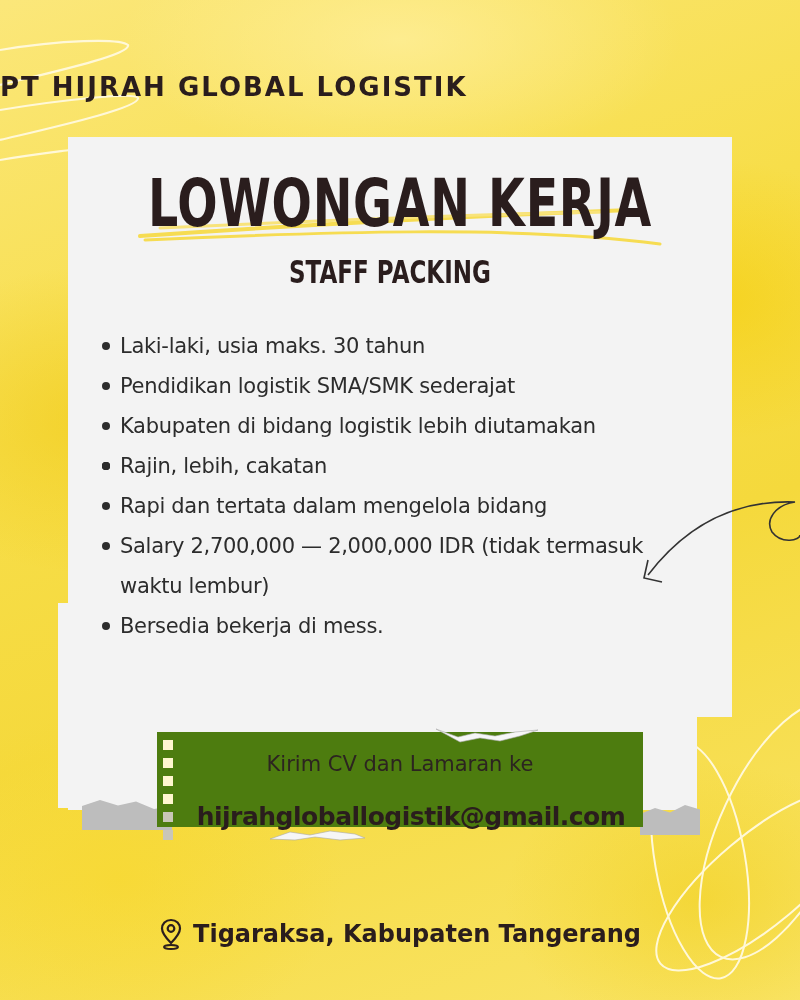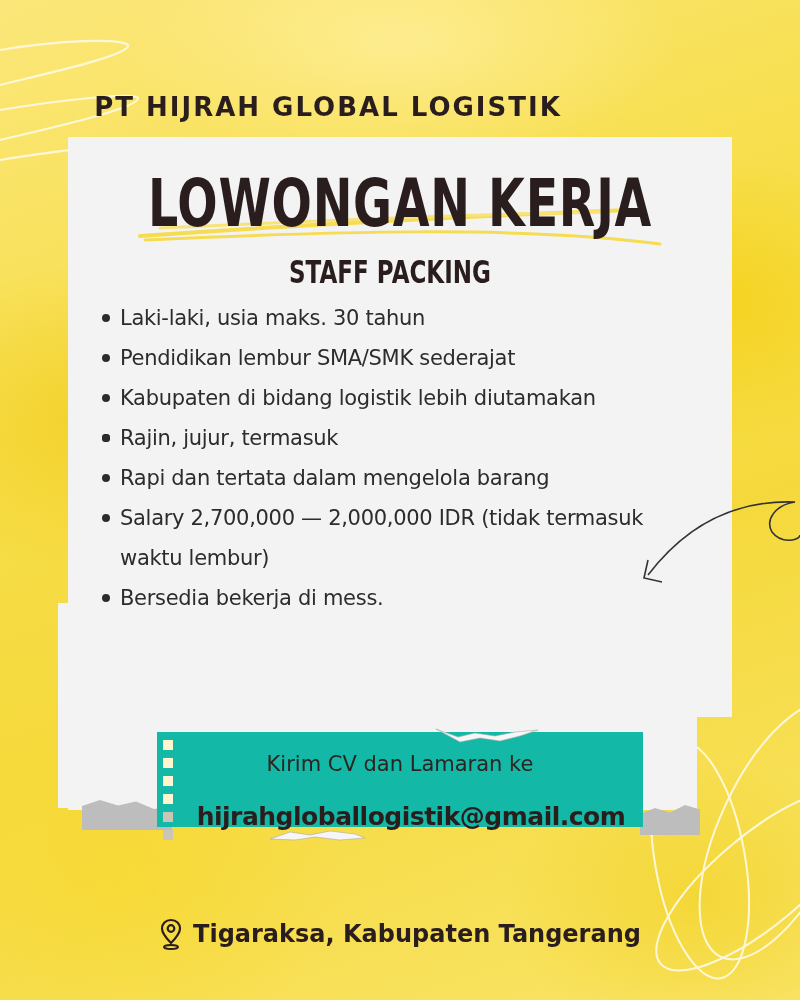--- a/index.html
+++ b/index.html
@@ -11,21 +11,21 @@
       radial-gradient(ellipse 300px 220px at 90px 420px, rgba(240,200,20,0.55), transparent 70%),
       radial-gradient(ellipse 260px 200px at 720px 300px, rgba(245,205,10,0.6), transparent 70%),
       radial-gradient(ellipse 320px 240px at 120px 880px, rgba(248,215,40,0.55), transparent 70%),
       radial-gradient(ellipse 280px 200px at 700px 900px, rgba(240,205,20,0.5), transparent 70%),
       radial-gradient(ellipse 400px 180px at 400px 40px, rgba(255,240,160,0.7), transparent 70%),
       linear-gradient(160deg, #fbe77a 0%, #f7de4a 35%, #f5d93c 60%, #f9e467 100%);
   }
   .deco { position:absolute; left:0; top:0; width:800px; height:1000px; pointer-events:none; }
 
   .company {
-    position:absolute; top:92px; left:0; width:656px; text-align:center;
+    position:absolute; top:72px; left:0; width:656px; text-align:left;
     font-family:"DejaVu Sans", sans-serif; font-weight:bold;
     font-size:26px; letter-spacing:2px; color:#2a1d1d;
   }
 
   .paper {
     position:absolute; left:68px; top:137px; width:664px; height:580px;
     background:#f3f3f3;
   }
   .paper-left-ext {
     position:absolute; left:58px; top:603px; width:30px; height:205px; background:#f3f3f3;
@@ -49,33 +49,33 @@
     transform:scaleX(0.72); letter-spacing:1px;
   }
   .subtitle {
     position:absolute; top:252px; left:0; width:780px; text-align:center;
     font-family:"DejaVu Sans", sans-serif; font-weight:bold;
     font-size:32px; line-height:40px; color:#2a1d1d;
     transform:scaleX(0.72);
   }
 
   .reqs {
-    position:absolute; left:100px; top:298px; width:630px; list-style:none;
+    position:absolute; left:100px; top:326px; width:630px; list-style:none;
   }
   .reqs li {
     position:relative; padding-left:20px;
     font-family:"DejaVu Sans", sans-serif; font-size:21px; line-height:40px;
     color:#2c2c2c; letter-spacing:-0.3px;
   }
   .reqs li .bullet {
     position:absolute; left:2px; top:16px; width:8px; height:8px; border-radius:50%; background:#2c2c2c;
   }
 
   .cv-box {
-    position:absolute; left:157px; top:732px; width:486px; height:95px; background:#14b8a6;
+    position:absolute; left:157px; top:732px; width:486px; height:95px; background:#4d7c0f;
   }
   .cv-dots { position:absolute; left:6px; top:8px; width:10px; }
   .cv-dots span { display:block; width:10px; height:10px; background:#fff6cf; margin-bottom:8px; }
   .cv-dots span.grey { background:#c9c6b7; }
   .cv-label {
     position:absolute; top:20px; left:0; width:486px; text-align:center;
     font-family:"DejaVu Sans", sans-serif; font-size:21px; color:#2c2420;
   }
   .cv-email {
     position:absolute; top:54px; left:14px; width:480px; text-align:center;
@@ -117,26 +117,26 @@
   <path d="M140 236 C300 225, 500 215, 630 210" fill="none" stroke="#f6dc52" stroke-width="4" stroke-linecap="round"></path>
   <path d="M145 240 C320 232, 520 225, 660 244" fill="none" stroke="#f6dc52" stroke-width="3" stroke-linecap="round"></path>
   <path d="M160 228 C330 220, 500 214, 600 212" fill="none" stroke="#f8e37a" stroke-width="3" stroke-linecap="round"></path>
 </svg>
 
 <div class="title">LOWONGAN KERJA</div>
 <div class="subtitle">STAFF PACKING</div>
 
 <ul class="reqs">
   <li><span class="bullet"></span><span>Laki-laki, usia maks. 30 tahun</span></li>
-  <li><span class="bullet"></span><span>Pendidikan lembur SMA/SMK sederajat</span></li>
+  <li><span class="bullet"></span><span>Pendidikan logistik SMA/SMK sederajat</span></li>
   <li><span class="bullet"></span><span>Kabupaten di bidang logistik lebih diutamakan</span></li>
   <li><span class="bullet"></span></li>
   <li><span class="bullet"></span></li>
-  <li><span class="bullet"></span><span>Rajin, jujur, termasuk</span></li>
-  <li><span class="bullet"></span><span>Rapi dan tertata dalam mengelola barang</span></li>
+  <li><span class="bullet"></span><span>Rajin, lebih, cakatan</span></li>
+  <li><span class="bullet"></span><span>Rapi dan tertata dalam mengelola bidang</span></li>
   <li style="width:600px"><span class="bullet"></span><span>Salary 2,700,000 — 2,000,000 IDR (tidak termasuk waktu lembur)</span></li>
   <li><span class="bullet"></span><span>Bersedia bekerja di mess.</span></li>
 </ul>
 
 <svg class="deco" viewBox="0 0 800 1000">
   <path d="M648 575 C690 520, 740 500, 795 502 C775 505, 765 520, 772 532 C782 545, 800 540, 800 535" fill="none" stroke="#333" stroke-width="1.6"></path>
   <path d="M648 560 L644 578 L662 582" fill="none" stroke="#333" stroke-width="1.6"></path>
 </svg>
 
 <div class="cv-box">

